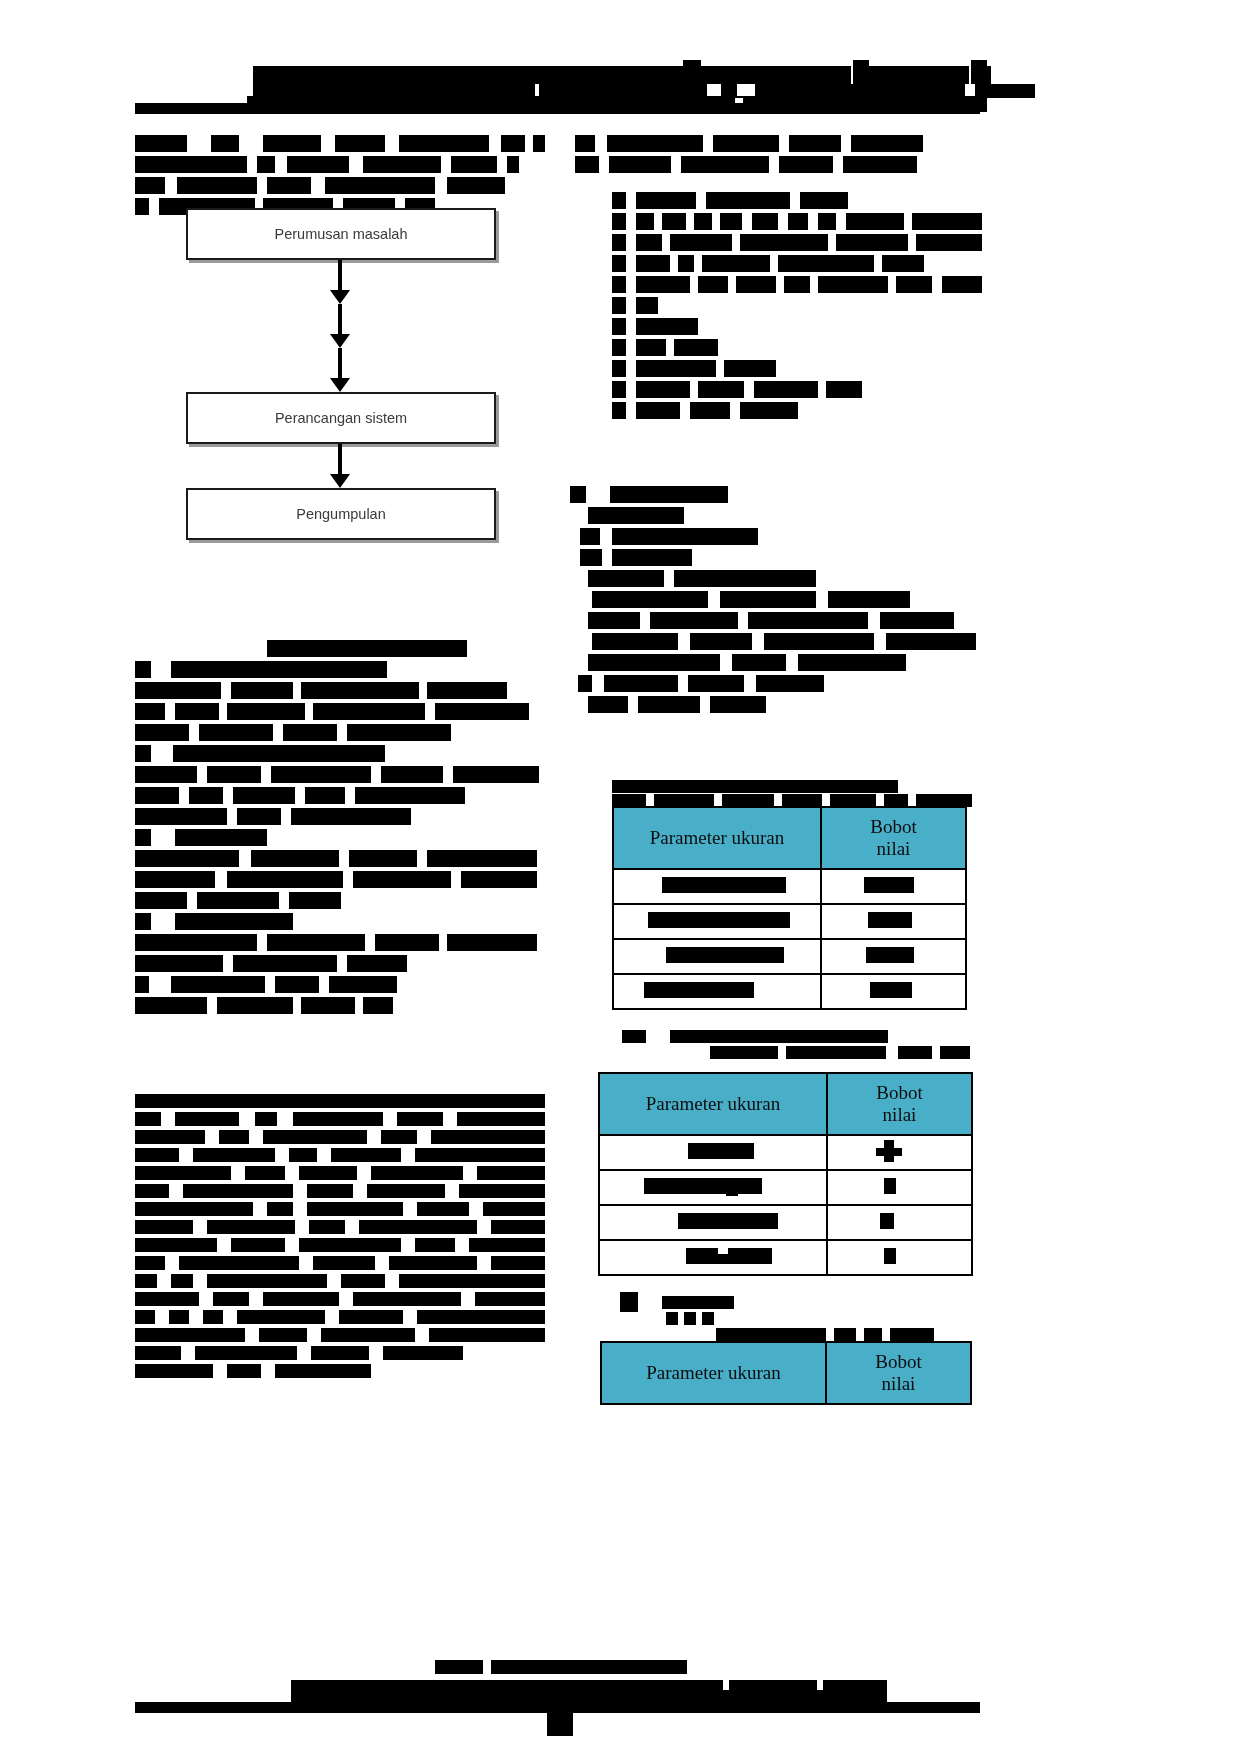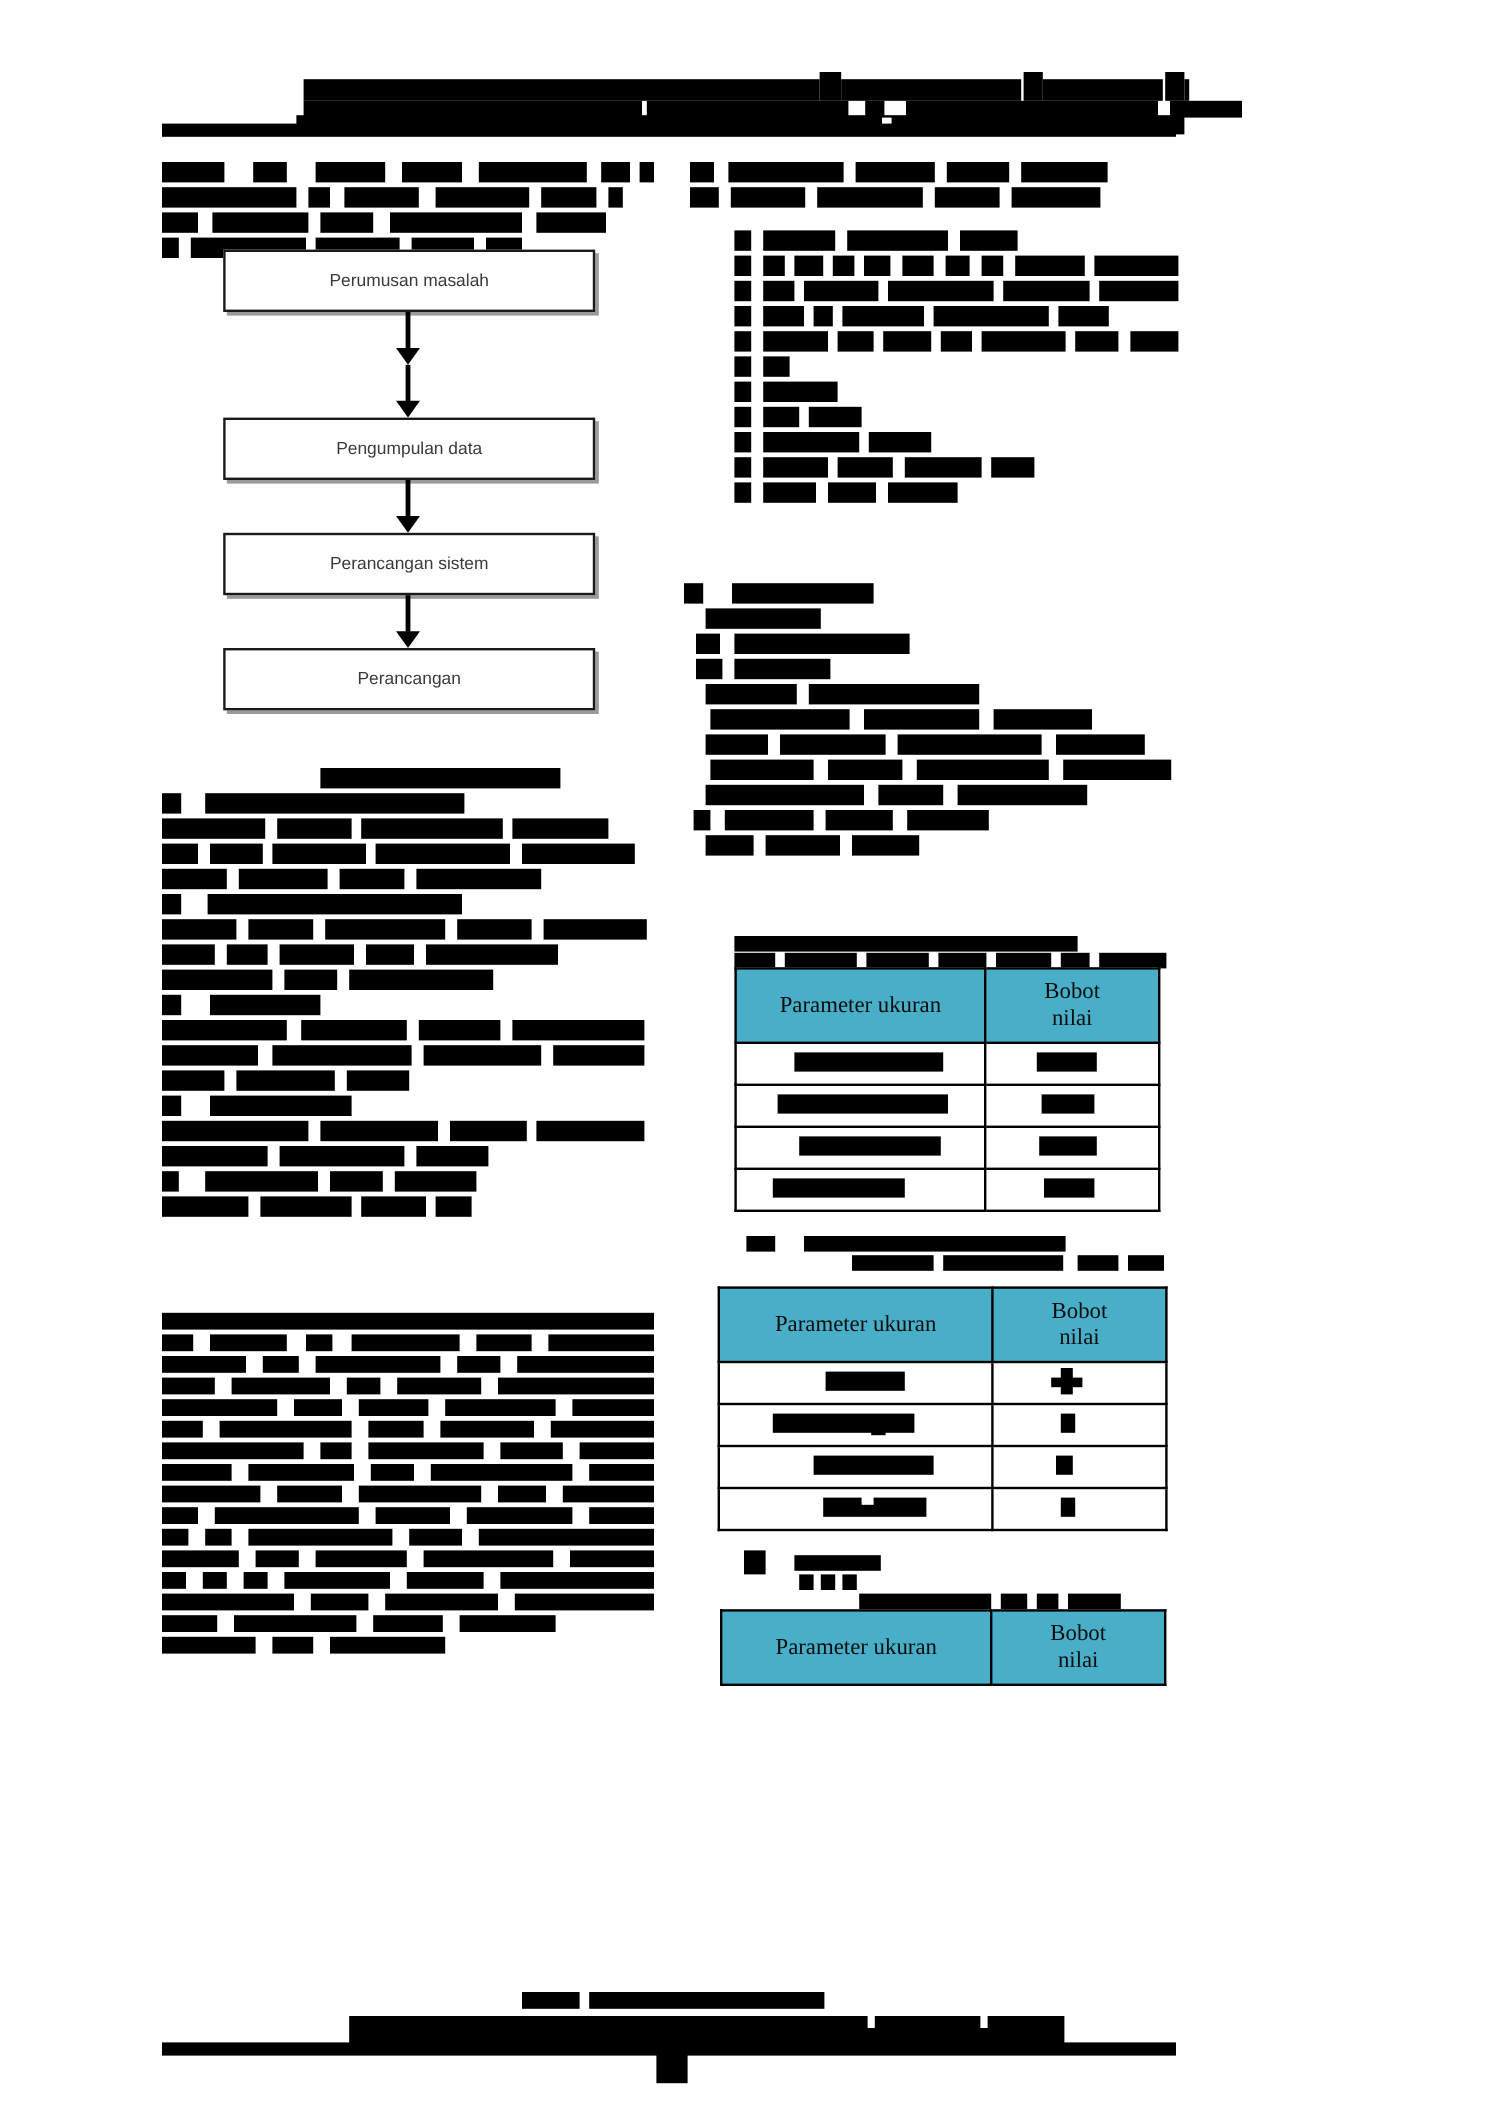--- a/index.html
+++ b/index.html
@@ -112,36 +112,33 @@
       <span>Perumusan masalah</span>
     </div>
     <div class="flow-arrow">
         <span class="shaft"></span>
         <span class="head"></span>
       </div>
     <div class="flow-arrow">
         <span class="shaft"></span>
         <span class="head"></span>
       </div>
-    <div class="flow-box">
-      <span>Pengumpulan data</span>
-    </div>
     <div class="flow-arrow">
         <span class="shaft"></span>
         <span class="head"></span>
       </div>
     <div class="flow-box">
       <span>Perancangan sistem</span>
     </div>
     <div class="flow-arrow">
         <span class="shaft"></span>
         <span class="head"></span>
       </div>
     <div class="flow-box">
-      <span>Perancangan</span>
+      <span>Pengumpulan</span>
     </div>
   </div>
 
   <div style="position:absolute;left:135px;top:640px;width:412px;">
     <div class="barline">
         <i style="left:132px;width:200px;"></i>
       </div>
     <div class="barline">
         <i style="left:0;width:16px;"></i>
         <i style="left:36px;width:216px;"></i>

